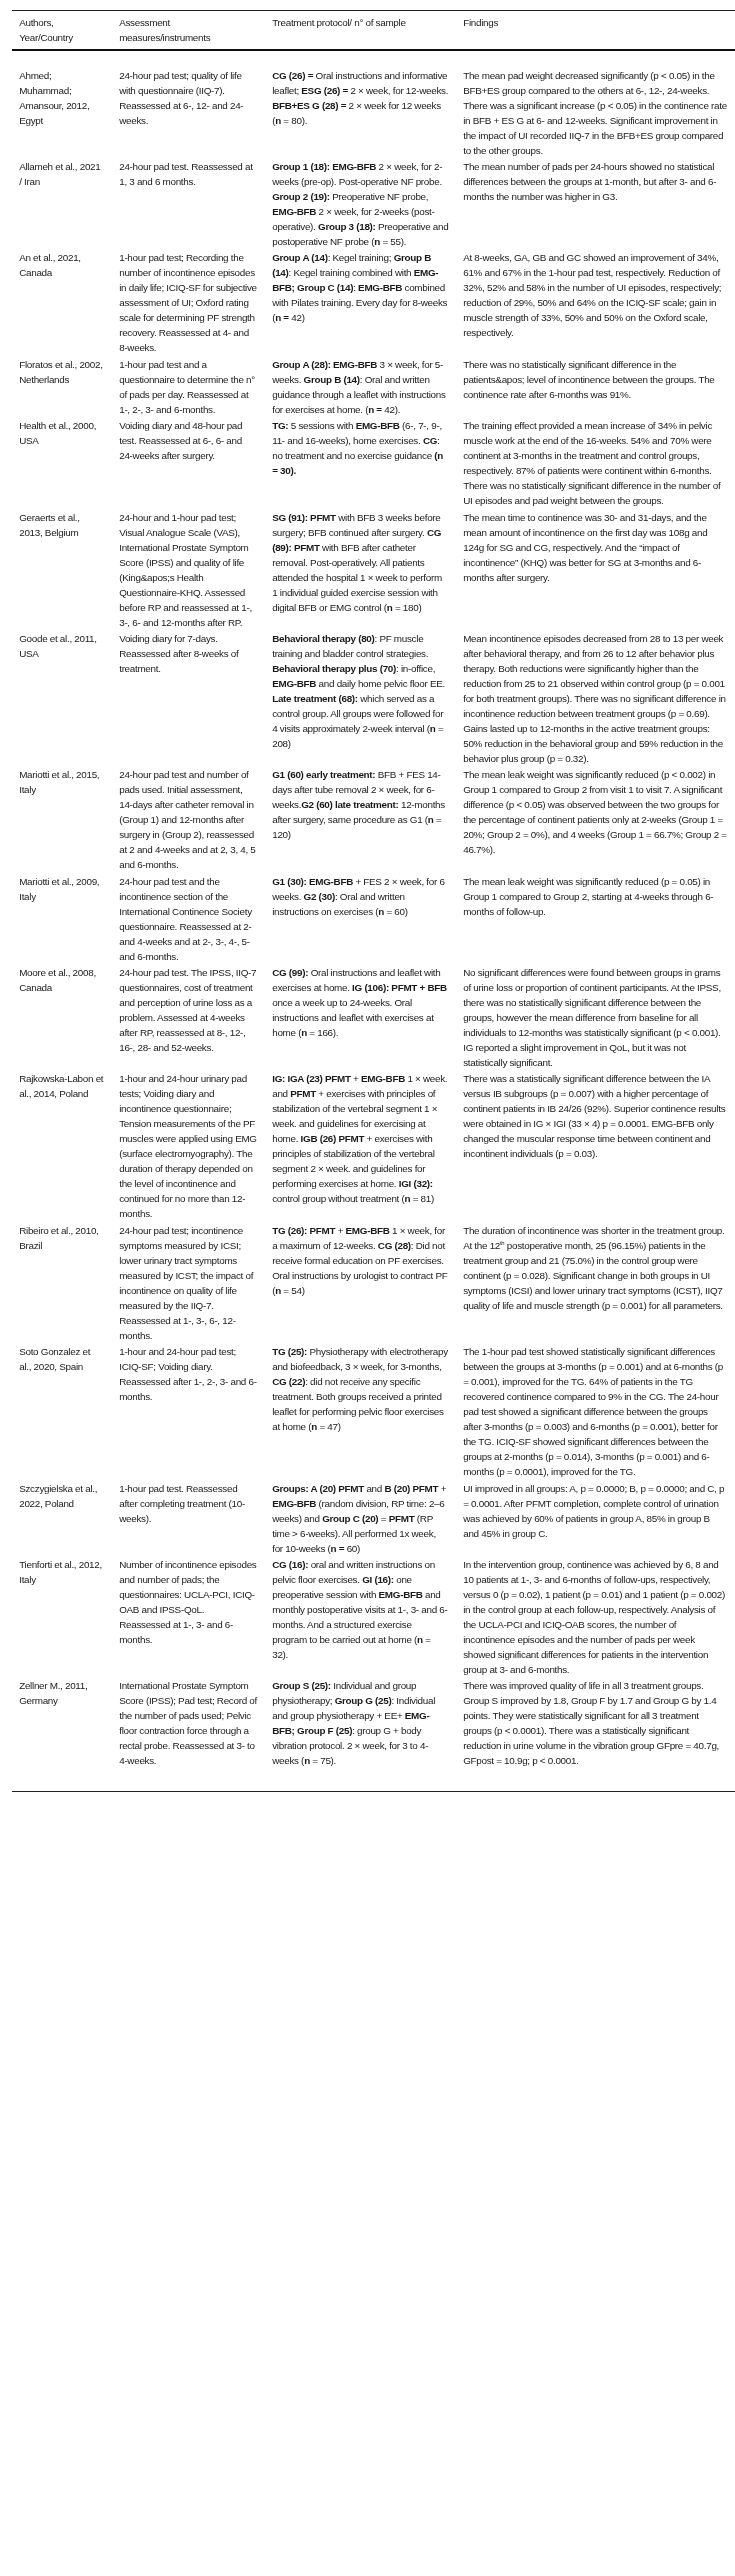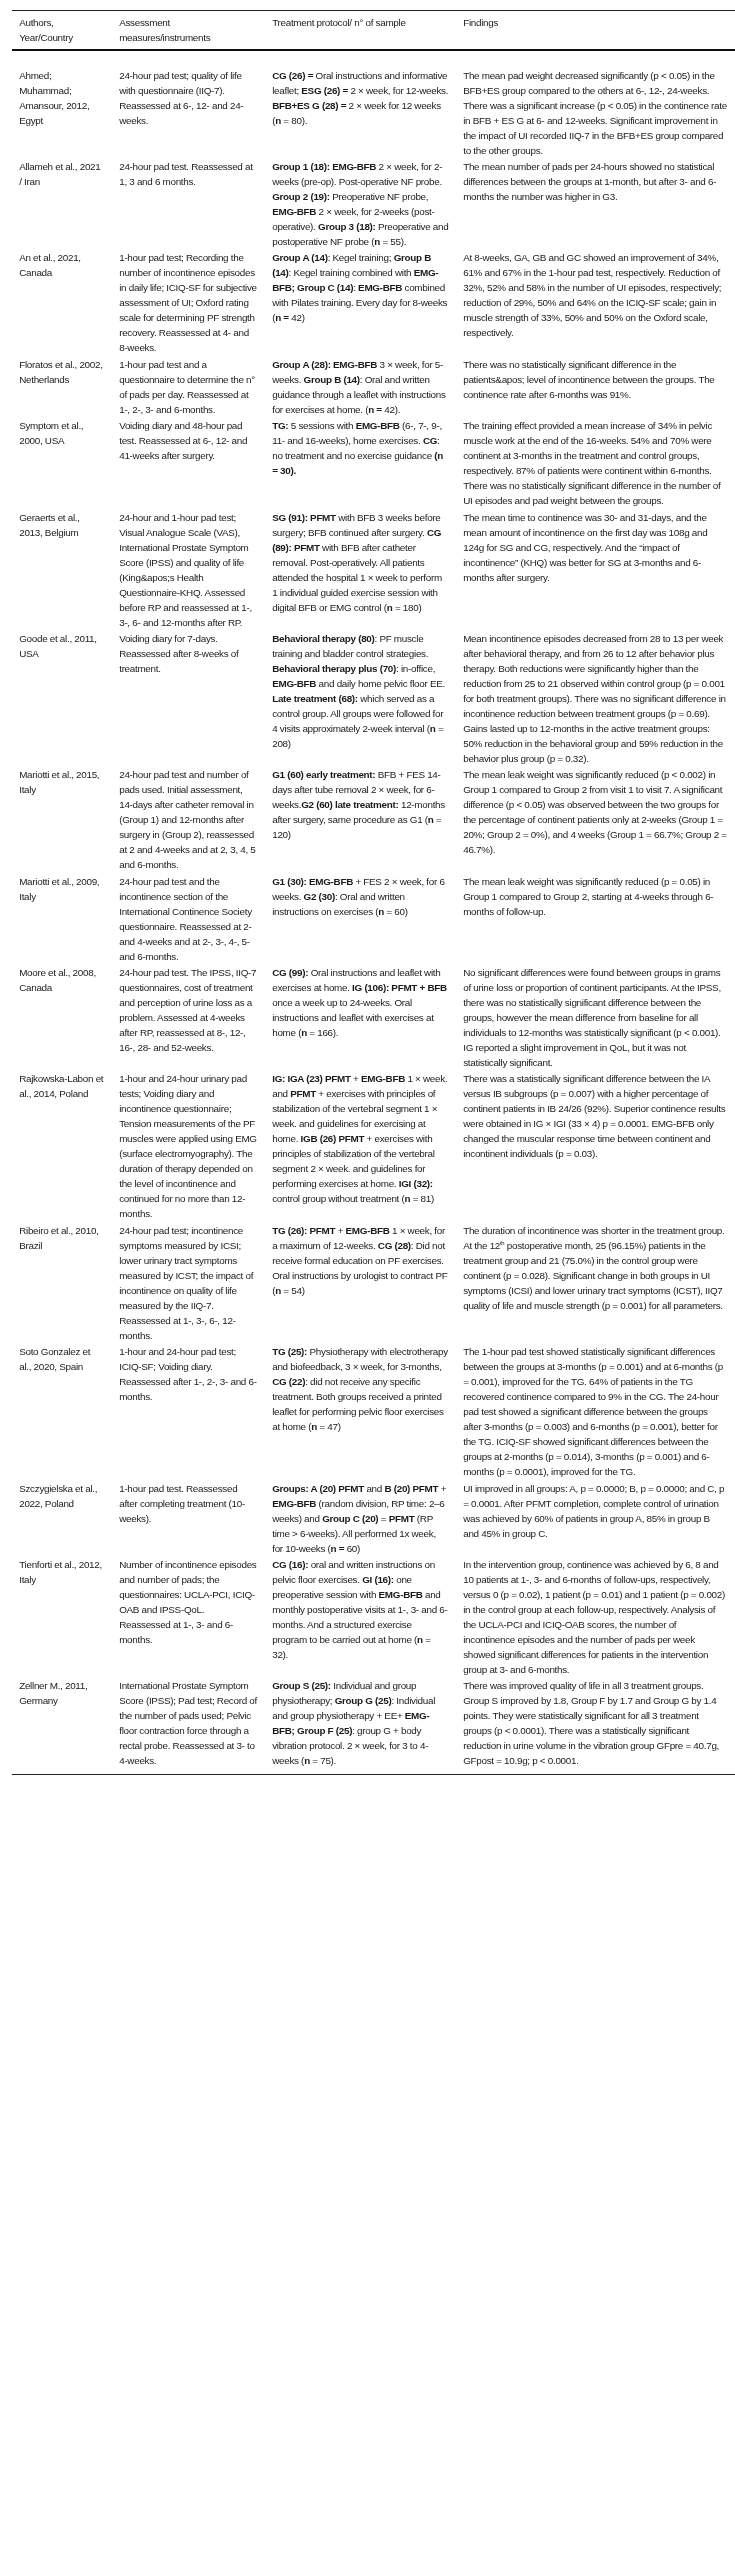--- a/index.html
+++ b/index.html
@@ -7,21 +7,21 @@
          font-family: "Liberation Sans", sans-serif; }
   .wrap { position: absolute; left: 11.8px; top: 10.3px; width: 725px; }
   table { border-collapse: collapse; width: 723px; table-layout: fixed;
           font-family: "Liberation Sans", sans-serif; font-size: 9.9px; line-height: 15px;
           letter-spacing: -0.3px; }
   col.c1 { width: 100px; } col.c2 { width: 153px; } col.c3 { width: 191px; } col.c4 { width: 279px; }
   thead tr { border-top: 1.1px solid #222; border-bottom: 2.2px solid #111; }
   thead th { font-weight: normal; text-align: left; vertical-align: top; padding: 3.7px 7.4px 3.7px 7.4px; }
   tbody td { vertical-align: top; text-align: left; padding: 0.7px 7.4px 0.7px 7.4px; }
   tbody tr:last-child { border-bottom: 1.1px solid #222; }
-  tbody tr:last-child td { padding-bottom: 6px; }
+  tbody tr:last-child td { padding-bottom: 23px; }
   tbody tr:first-child td { padding-top: 17px; }
   b { font-weight: bold; }
   sup { font-size: 5.9px; line-height: 0; }
 </style>
 </head>
 <body>
 
 <div class="wrap">
   <table>
     <colgroup>
@@ -57,22 +57,22 @@
           <td><b>Group A (14)</b>: Kegel training; <b>Group B (14)</b>: Kegel training combined with <b>EMG-BFB; </b><b>Group C (14)</b>: <b>EMG-BFB</b> combined with Pilates training. Every day for 8-weeks (<b>n = </b>42)</td>
           <td>At 8-weeks, GA, GB and GC showed an improvement of 34%, 61% and 67% in the 1-hour pad test, respectively. Reduction of 32%, 52% and 58% in the number of UI episodes, respectively; reduction of 29%, 50% and 64% on the ICIQ-SF scale; gain in muscle strength of 33%, 50% and 50% on the Oxford scale, respectively.</td>
         </tr>
         <tr>
           <td>Floratos et al., 2002, Netherlands</td>
           <td>1-hour pad test and a questionnaire to determine the n° of pads per day. Reassessed at 1-, 2-, 3- and 6-months.</td>
           <td><b>Group A (28): EMG-BFB</b> 3 × week, for 5-weeks. <b>Group B (14)</b>: Oral and written guidance through a leaflet with instructions for exercises at home. (<b>n = </b>42).</td>
           <td>There was no statistically significant difference in the patients&amp;apos; level of incontinence between the groups. The continence rate after 6-months was 91%.</td>
         </tr>
         <tr>
-          <td>Symptom et al., 2000, USA</td>
-          <td>Voiding diary and 48-hour pad test. Reassessed at 6-, 12- and 41-weeks after surgery.</td>
+          <td>Health et al., 2000, USA</td>
+          <td>Voiding diary and 48-hour pad test. Reassessed at 6-, 6- and 24-weeks after surgery.</td>
           <td><b>TG:</b> 5 sessions with <b>EMG-BFB</b> (6-, 7-, 9-, 11- and 16-weeks), home exercises. <b>CG</b>: no treatment and no exercise guidance <b>(n = 30).</b></td>
           <td>The training effect provided a mean increase of 34% in pelvic muscle work at the end of the 16-weeks. 54% and 70% were continent at 3-months in the treatment and control groups, respectively. 87% of patients were continent within 6-months. There was no statistically significant difference in the number of UI episodes and pad weight between the groups.</td>
         </tr>
         <tr>
           <td>Geraerts et al., 2013, Belgium</td>
           <td>24-hour and 1-hour pad test; Visual Analogue Scale (VAS), International Prostate Symptom Score (IPSS) and quality of life (King&amp;apos;s Health Questionnaire-KHQ. Assessed before RP and reassessed at 1-, 3-, 6- and 12-months after RP.</td>
           <td><b>SG (91): PFMT</b> with BFB 3 weeks before surgery; BFB continued after surgery. <b>CG (89): PFMT</b> with BFB after catheter removal. Post-operatively. All patients attended the hospital 1 × week to perform 1 individual guided exercise session with digital BFB or EMG control (<b>n</b> = 180)</td>
           <td>The mean time to continence was 30- and 31-days, and the mean amount of incontinence on the first day was 108g and 124g for SG and CG, respectively. And the “impact of incontinence” (KHQ) was better for SG at 3-months and 6-months after surgery.</td>
         </tr>
         <tr>

